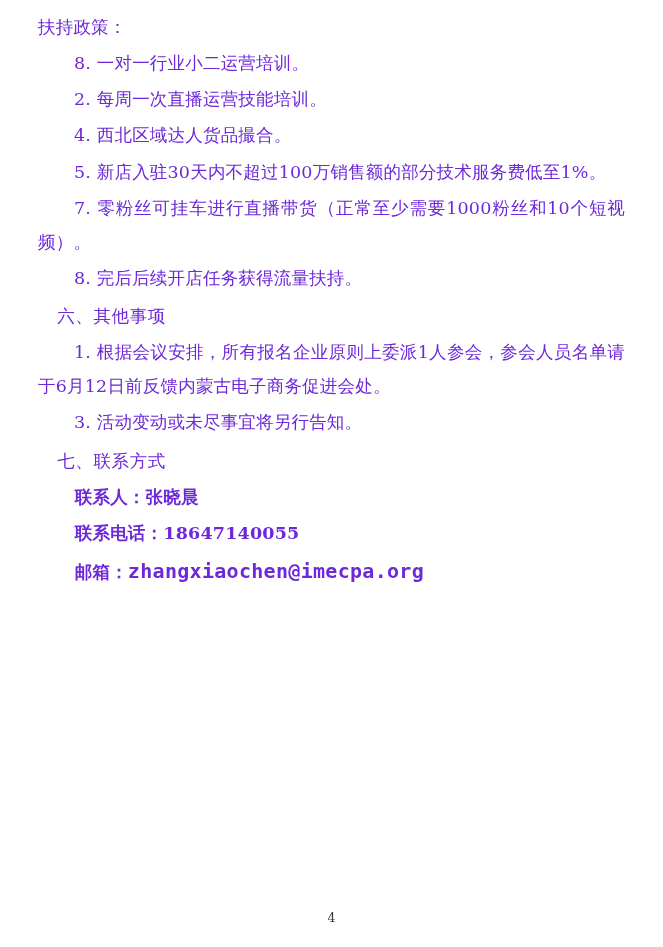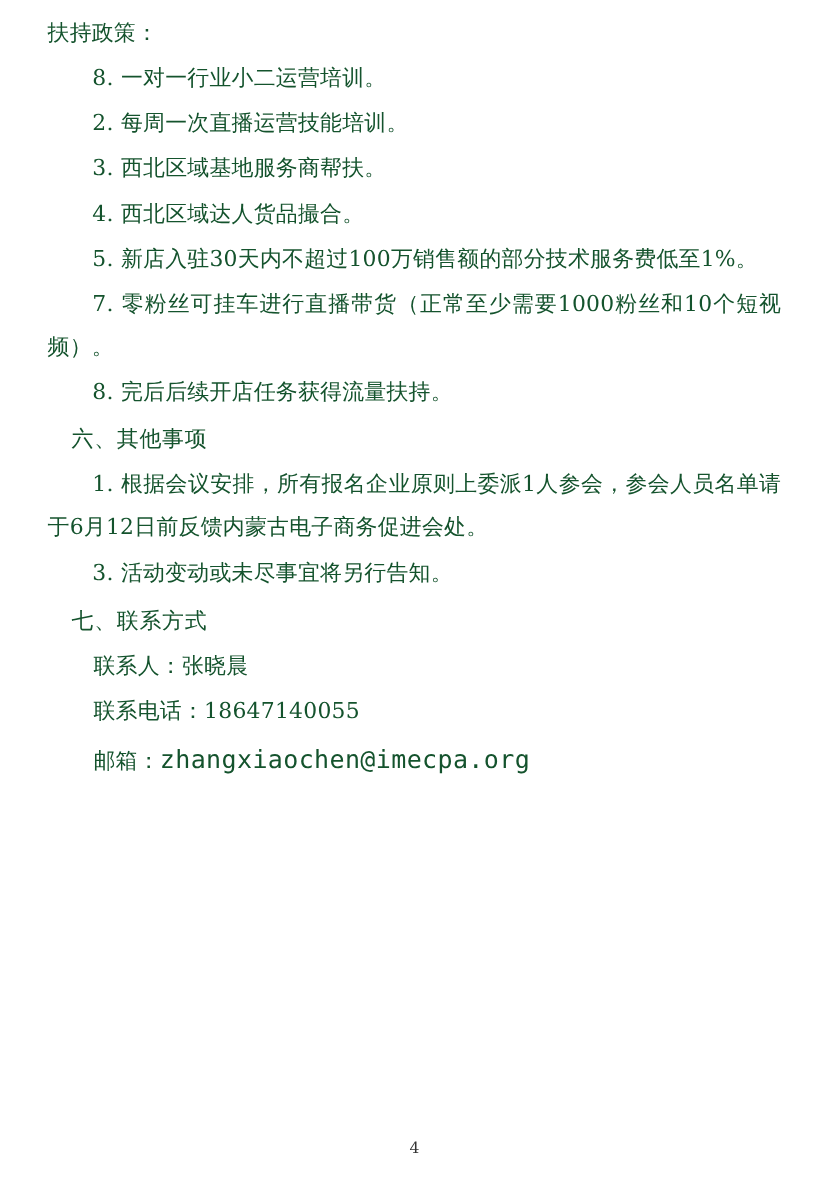--- a/index.html
+++ b/index.html
@@ -19,21 +19,21 @@
     position: relative;
     width: 663px;
     height: 947px;
     box-sizing: border-box;
     padding: 10px 38px 0 38px;
   }
   .doc-body {
     font-size: 17.5px;
     line-height: 1.95;
     letter-spacing: 0.2px;
-    color: #14532d;
+    color: #6d28d9;
   }
   .para {
     margin: 0 0 2px 0;
     text-align: justify;
     text-justify: inter-ideograph;
   }
   .lead {
     text-indent: 0;
   }
   .indent {
@@ -41,20 +41,21 @@
   }
   .heading {
     font-weight: normal;
     text-indent: 1.1em;
     margin: 4px 0 2px 0;
     letter-spacing: 0.6px;
   }
   .contact {
     text-indent: 2.1em;
     margin: 0 0 2px 0;
+    font-weight: bold;
   }
   .mono {
     font-family: "DejaVu Sans Mono", monospace;
     font-size: 20px;
     letter-spacing: 0.3px;
   }
   .page-number {
     position: absolute;
     bottom: 22px;
     left: 0;
@@ -67,21 +68,20 @@
 </style>
 </head>
 <body>
 
 <div class="page">
   <div class="doc-body">
 
     <p class="para lead">扶持政策：</p>
     <p class="para indent">8. 一对一行业小二运营培训。</p>
     <p class="para indent">2. 每周一次直播运营技能培训。</p>
-    <p class="para indent">3. 西北区域基地服务商帮扶。</p>
     <p class="para indent">4. 西北区域达人货品撮合。</p>
     <p class="para indent">5. 新店入驻30天内不超过100万销售额的部分技术服务费低至1%。</p>
     <p class="para indent">7. 零粉丝可挂车进行直播带货（正常至少需要1000粉丝和10个短视频）。</p>
     <p class="para indent">8. 完后后续开店任务获得流量扶持。</p>
 
     <p class="para heading">六、其他事项</p>
     <p class="para indent">1. 根据会议安排，所有报名企业原则上委派1人参会，参会人员名单请于6月12日前反馈内蒙古电子商务促进会处。</p>
     <p class="para indent">3. 活动变动或未尽事宜将另行告知。</p>
 
     <p class="para heading">七、联系方式</p>

